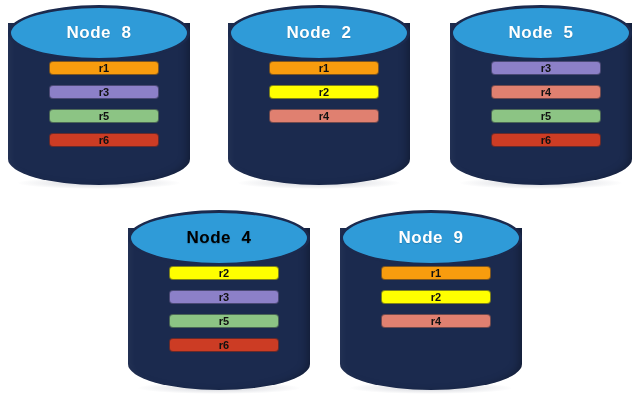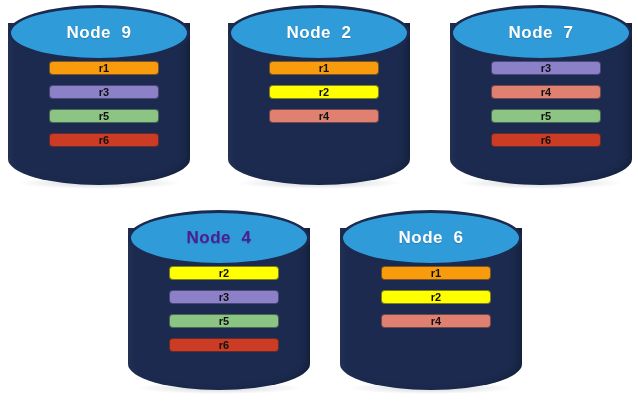--- a/index.html
+++ b/index.html
@@ -112,21 +112,21 @@
   }
 </style>
 </head>
 <body style="background: rgb(255, 255, 255);">
 
 <div id="diagram">
     <div class="node" style="left: 8px; top: 5px;">
       <div class="node-shadow"></div>
       <div class="node-body" style="background: rgb(27, 42, 78);"></div>
       <div class="node-top" style="background: rgb(47, 155, 216); border-color: rgb(27, 42, 78);"></div>
-      <div class="node-title" style="color: rgb(255, 255, 255);">Node  9</div>
+      <div class="node-title" style="color: rgb(255, 255, 255);">Node  8</div>
       <div class="rows">
         <div class="row-bar" style="background: rgb(248, 156, 14);">r1</div>
         <div class="row-bar" style="background: rgb(140, 128, 200);">r3</div>
         <div class="row-bar" style="background: rgb(140, 196, 132);">r5</div>
         <div class="row-bar" style="background: rgb(204, 60, 36);">r6</div>
       </div>
     </div>
     <div class="node" style="left: 228px; top: 5px;">
       <div class="node-shadow"></div>
       <div class="node-body" style="background: rgb(27, 42, 78);"></div>
@@ -135,44 +135,44 @@
       <div class="rows">
         <div class="row-bar" style="background: rgb(248, 156, 14);">r1</div>
         <div class="row-bar" style="background: rgb(255, 255, 0);">r2</div>
         <div class="row-bar" style="background: rgb(224, 128, 112);">r4</div>
       </div>
     </div>
     <div class="node" style="left: 450px; top: 5px;">
       <div class="node-shadow"></div>
       <div class="node-body" style="background: rgb(27, 42, 78);"></div>
       <div class="node-top" style="background: rgb(47, 155, 216); border-color: rgb(27, 42, 78);"></div>
-      <div class="node-title" style="color: rgb(255, 255, 255);">Node  7</div>
+      <div class="node-title" style="color: rgb(255, 255, 255);">Node  5</div>
       <div class="rows">
         <div class="row-bar" style="background: rgb(140, 128, 200);">r3</div>
         <div class="row-bar" style="background: rgb(224, 128, 112);">r4</div>
         <div class="row-bar" style="background: rgb(140, 196, 132);">r5</div>
         <div class="row-bar" style="background: rgb(204, 60, 36);">r6</div>
       </div>
     </div>
     <div class="node" style="left: 128px; top: 210px;">
       <div class="node-shadow"></div>
       <div class="node-body" style="background: rgb(27, 42, 78);"></div>
       <div class="node-top" style="background: rgb(47, 155, 216); border-color: rgb(27, 42, 78);"></div>
-      <div class="node-title" style="color: #4c1d95;">Node  4</div>
+      <div class="node-title" style="color: #000000;">Node  4</div>
       <div class="rows">
         <div class="row-bar" style="background: rgb(255, 255, 0);">r2</div>
         <div class="row-bar" style="background: rgb(140, 128, 200);">r3</div>
         <div class="row-bar" style="background: rgb(140, 196, 132);">r5</div>
         <div class="row-bar" style="background: rgb(204, 60, 36);">r6</div>
       </div>
     </div>
     <div class="node" style="left: 340px; top: 210px;">
       <div class="node-shadow"></div>
       <div class="node-body" style="background: rgb(27, 42, 78);"></div>
       <div class="node-top" style="background: rgb(47, 155, 216); border-color: rgb(27, 42, 78);"></div>
-      <div class="node-title" style="color: rgb(255, 255, 255);">Node  6</div>
+      <div class="node-title" style="color: rgb(255, 255, 255);">Node  9</div>
       <div class="rows">
         <div class="row-bar" style="background: rgb(248, 156, 14);">r1</div>
         <div class="row-bar" style="background: rgb(255, 255, 0);">r2</div>
         <div class="row-bar" style="background: rgb(224, 128, 112);">r4</div>
       </div>
     </div>
   </div>
 
 </body></html>

